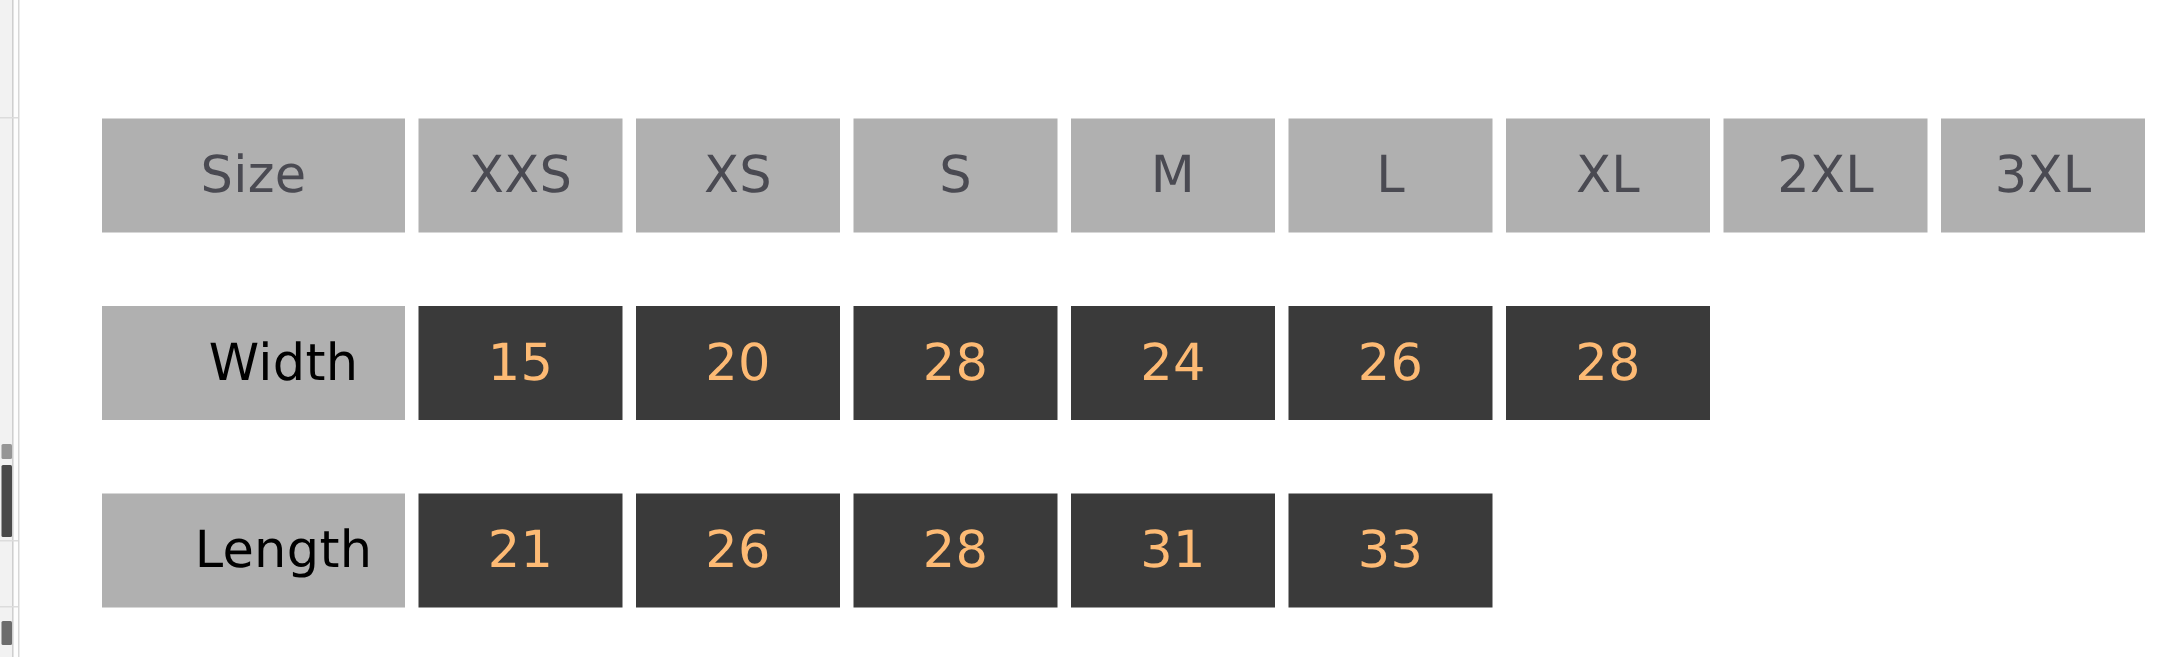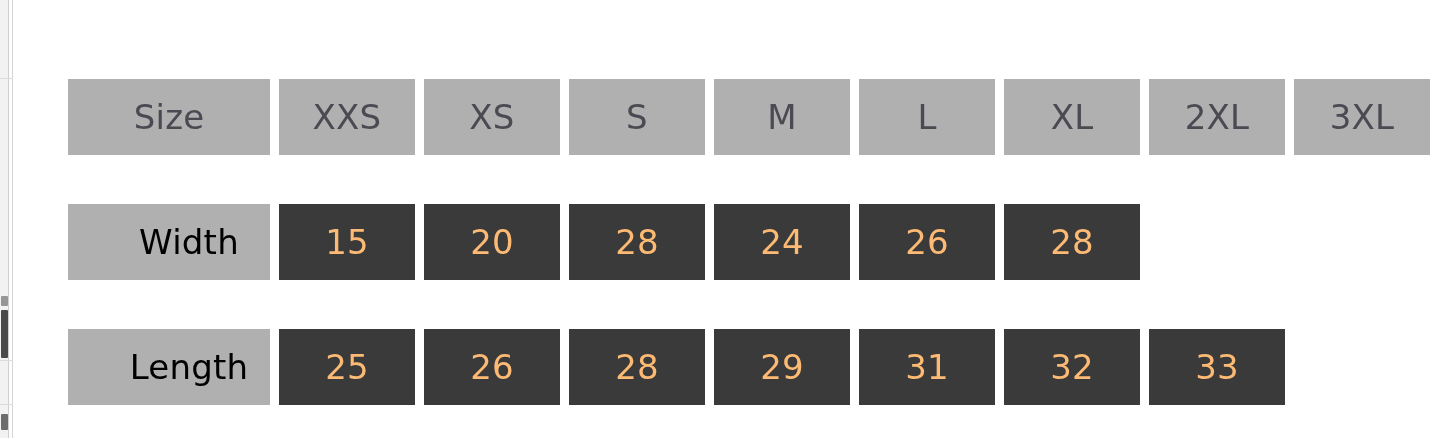--- a/index.html
+++ b/index.html
@@ -150,22 +150,20 @@
     <div class="cell value col-size">15</div>
     <div class="cell value col-size">20</div>
     <div class="cell value col-size">28</div>
     <div class="cell value col-size">24</div>
     <div class="cell value col-size">26</div>
     <div class="cell value col-size">28</div>
   </div>
 
   <div class="chart-row">
     <div class="cell rowlabel col-label">Length</div>
-    <div class="cell value col-size">25</div>
+    <div class="cell value col-size">21</div>
     <div class="cell value col-size">26</div>
     <div class="cell value col-size">28</div>
-    <div class="cell value col-size">29</div>
     <div class="cell value col-size">31</div>
-    <div class="cell value col-size">32</div>
     <div class="cell value col-size">33</div>
   </div>
 
 </div>
 
 </body></html>

